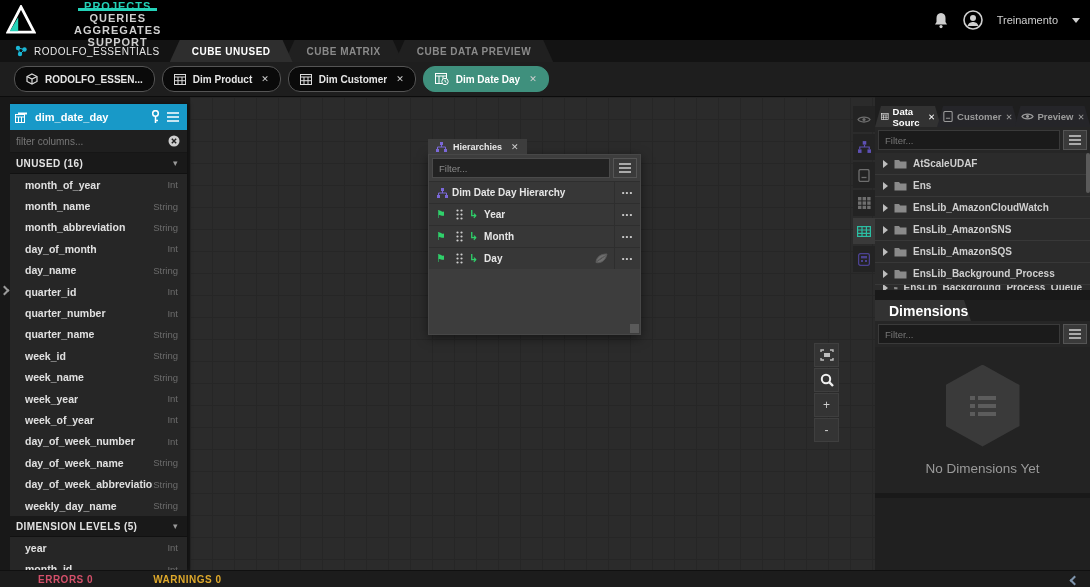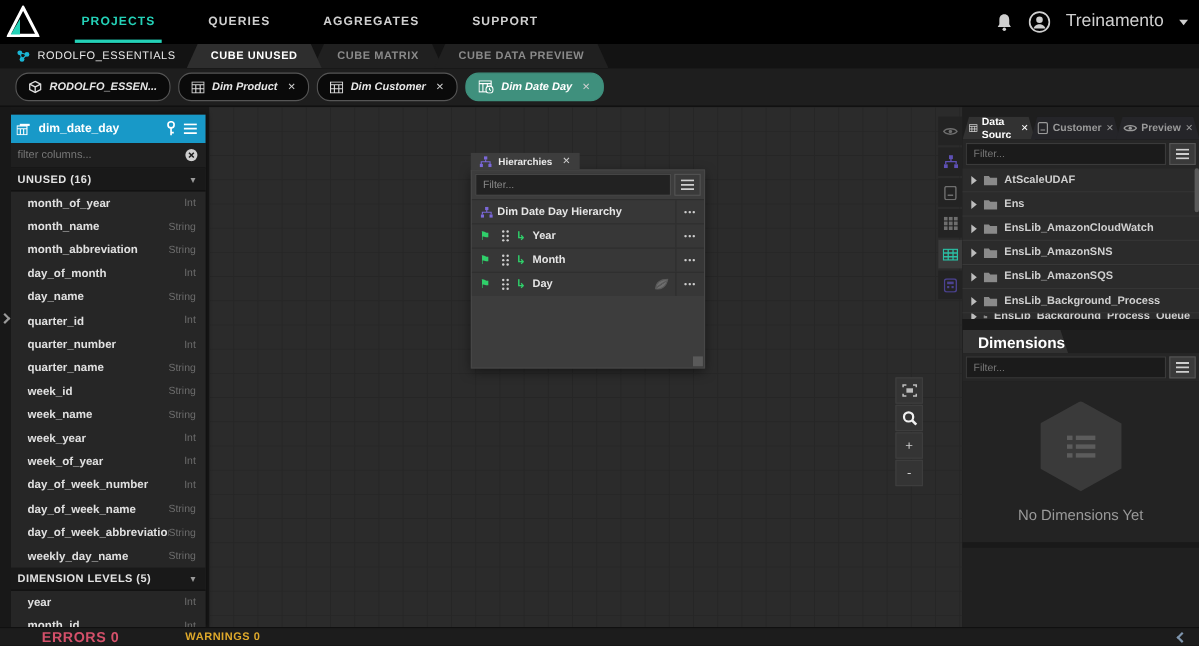--- a/index.html
+++ b/index.html
@@ -3,37 +3,37 @@
 <meta charset="utf-8">
 <style>
   html,body{margin:0;padding:0;background:#111;}
   *{box-sizing:border-box;font-family:"Liberation Sans","DejaVu Sans",sans-serif;}
   .app{position:relative;width:1090px;height:587px;background:#191919;overflow:hidden;color:#ddd;}
   .abs{position:absolute;}
 
   
   .topbar{left:0;top:0;width:1090px;height:40px;background:#000;display:flex;align-items:center;z-index:60;}
   .logo{width:34px;height:34px;margin:0 12px 0 4px;display:flex;align-items:center;justify-content:center;}
-  .nav{display:flex;align-items:center;height:100%;}
+  .nav{display:flex;align-items:center;height:100%;flex-direction:column;}
   .nav-item{position:relative;height:100%;display:flex;align-items:center;padding:0 24px;font-size:11px;font-weight:bold;letter-spacing:1px;color:#cfcfcf;cursor:pointer;}
   .nav-item.active{color:#24d2b8;}
   .nav-item.active::after{content:"";position:absolute;left:18px;right:18px;bottom:1px;height:3px;background:#24d2b8;}
   .top-right{margin-left:auto;display:flex;align-items:center;gap:14px;padding-right:10px;}
-  .username{font-size:16px;color:#cfcfcf;}
+  .username{font-size:11px;color:#cfcfcf;}
   .caret-down{width:0;height:0;border-left:4px solid transparent;border-right:4px solid transparent;border-top:5px solid #cfcfcf;display:inline-block;}
 
   
   .tabrow{left:0;top:40px;width:1090px;height:22px;background:#131313;display:flex;align-items:stretch;z-index:55;}
   .proj-label{display:flex;align-items:center;gap:6px;padding:0 18px 0 15px;font-size:10px;font-weight:normal;letter-spacing:.5px;color:#e8e8e8;}
   .ttab{display:flex;align-items:center;padding:0 22px;font-size:10px;font-weight:bold;letter-spacing:.5px;color:#8a8a8a;background:#202020;clip-path:polygon(10px 0,calc(100% - 10px) 0,100% 100%,0 100%);margin-left:-8px;cursor:pointer;}
   .ttab.active{background:#2e2e2e;color:#fff;z-index:2;}
 
   
   .chiprow{left:0;top:62px;width:1090px;height:35px;background:#1e1e1e;border-bottom:1px solid #0c0c0c;display:flex;align-items:center;gap:7px;padding-left:14px;z-index:54;}
-  .chip{height:22px;display:inline-flex;align-items:center;gap:7px;padding:12px 11px;border:1px solid #555;border-radius:12px;background:#0a0a0a;font-size:10px;font-weight:bold;color:#e6e6e6;cursor:pointer;font-style:italic;}
+  .chip{height:22px;display:inline-flex;align-items:center;gap:7px;padding:12px 11px;border:1px solid #555;border-radius:12px;background:#0a0a0a;font-size:10px;font-weight:bold;color:#e6e6e6;cursor:pointer;}
   .chip .x{font-size:9px;color:#cfcfcf;margin-left:2px;}
   .chip.active{background:#3f907d;border-color:#3f907d;color:#fff;}
 
   
   .left-gutter{left:0;top:97px;width:10px;height:473px;background:#181818;z-index:6;}
   .collapse-handle{left:1px;top:280px;z-index:7;cursor:pointer;}
   .chev{display:inline-block;width:7px;height:7px;border-right:2px solid #9a9a9a;border-bottom:2px solid #9a9a9a;}
   .chev.right{transform:rotate(-45deg);}
   .chev.left{transform:rotate(135deg);border-color:#7f95ad;}
   .left-panel{left:7px;top:104px;width:180px;height:466px;background:#262626;z-index:5;overflow:hidden;box-shadow:2px 0 4px rgba(0,0,0,.4);}
@@ -94,21 +94,21 @@
   .rp-gap{height:10px;background:#191919;}
   .dim-tab{height:21px;width:96px;background:#323232;display:flex;align-items:center;gap:6px;padding:0 8px;font-size:14px;font-weight:bold;color:#fff;clip-path:polygon(0 0,calc(100% - 7px) 0,100% 100%,0 100%);cursor:pointer;}
   .dim-empty{height:146px;background:#232323;display:flex;flex-direction:column;align-items:center;justify-content:center;gap:14px;}
   .hexagon{width:74px;height:82px;background:#3a3a3a;clip-path:polygon(50% 0,100% 25%,100% 75%,50% 100%,0 75%,0 25%);display:flex;align-items:center;justify-content:center;}
   .empty-text{font-size:13.5px;color:#9a9a9a;}
   .rp-divider{height:5px;background:#191919;}
   .rp-bottom{height:81px;background:#202020;}
 
   
   .statusbar{left:0;top:570px;width:1090px;height:17px;background:#1c1c1c;border-top:1px solid #101010;display:flex;align-items:center;z-index:70;}
-  .err{margin-left:38px;font-size:13px;font-weight:bold;letter-spacing:.5px;color:#d4506a;}
+  .err{margin-left:38px;font-size:10px;font-weight:bold;letter-spacing:.5px;color:#d4506a;}
   .warn{margin-left:60px;font-size:10px;font-weight:bold;letter-spacing:.5px;color:#dfa92b;}
   .sb-chev{margin-left:auto;margin-right:12px;cursor:pointer;}
 
   svg{display:block;}
 </style>
 </head>
 <body>
 
 <div class="app">
 

